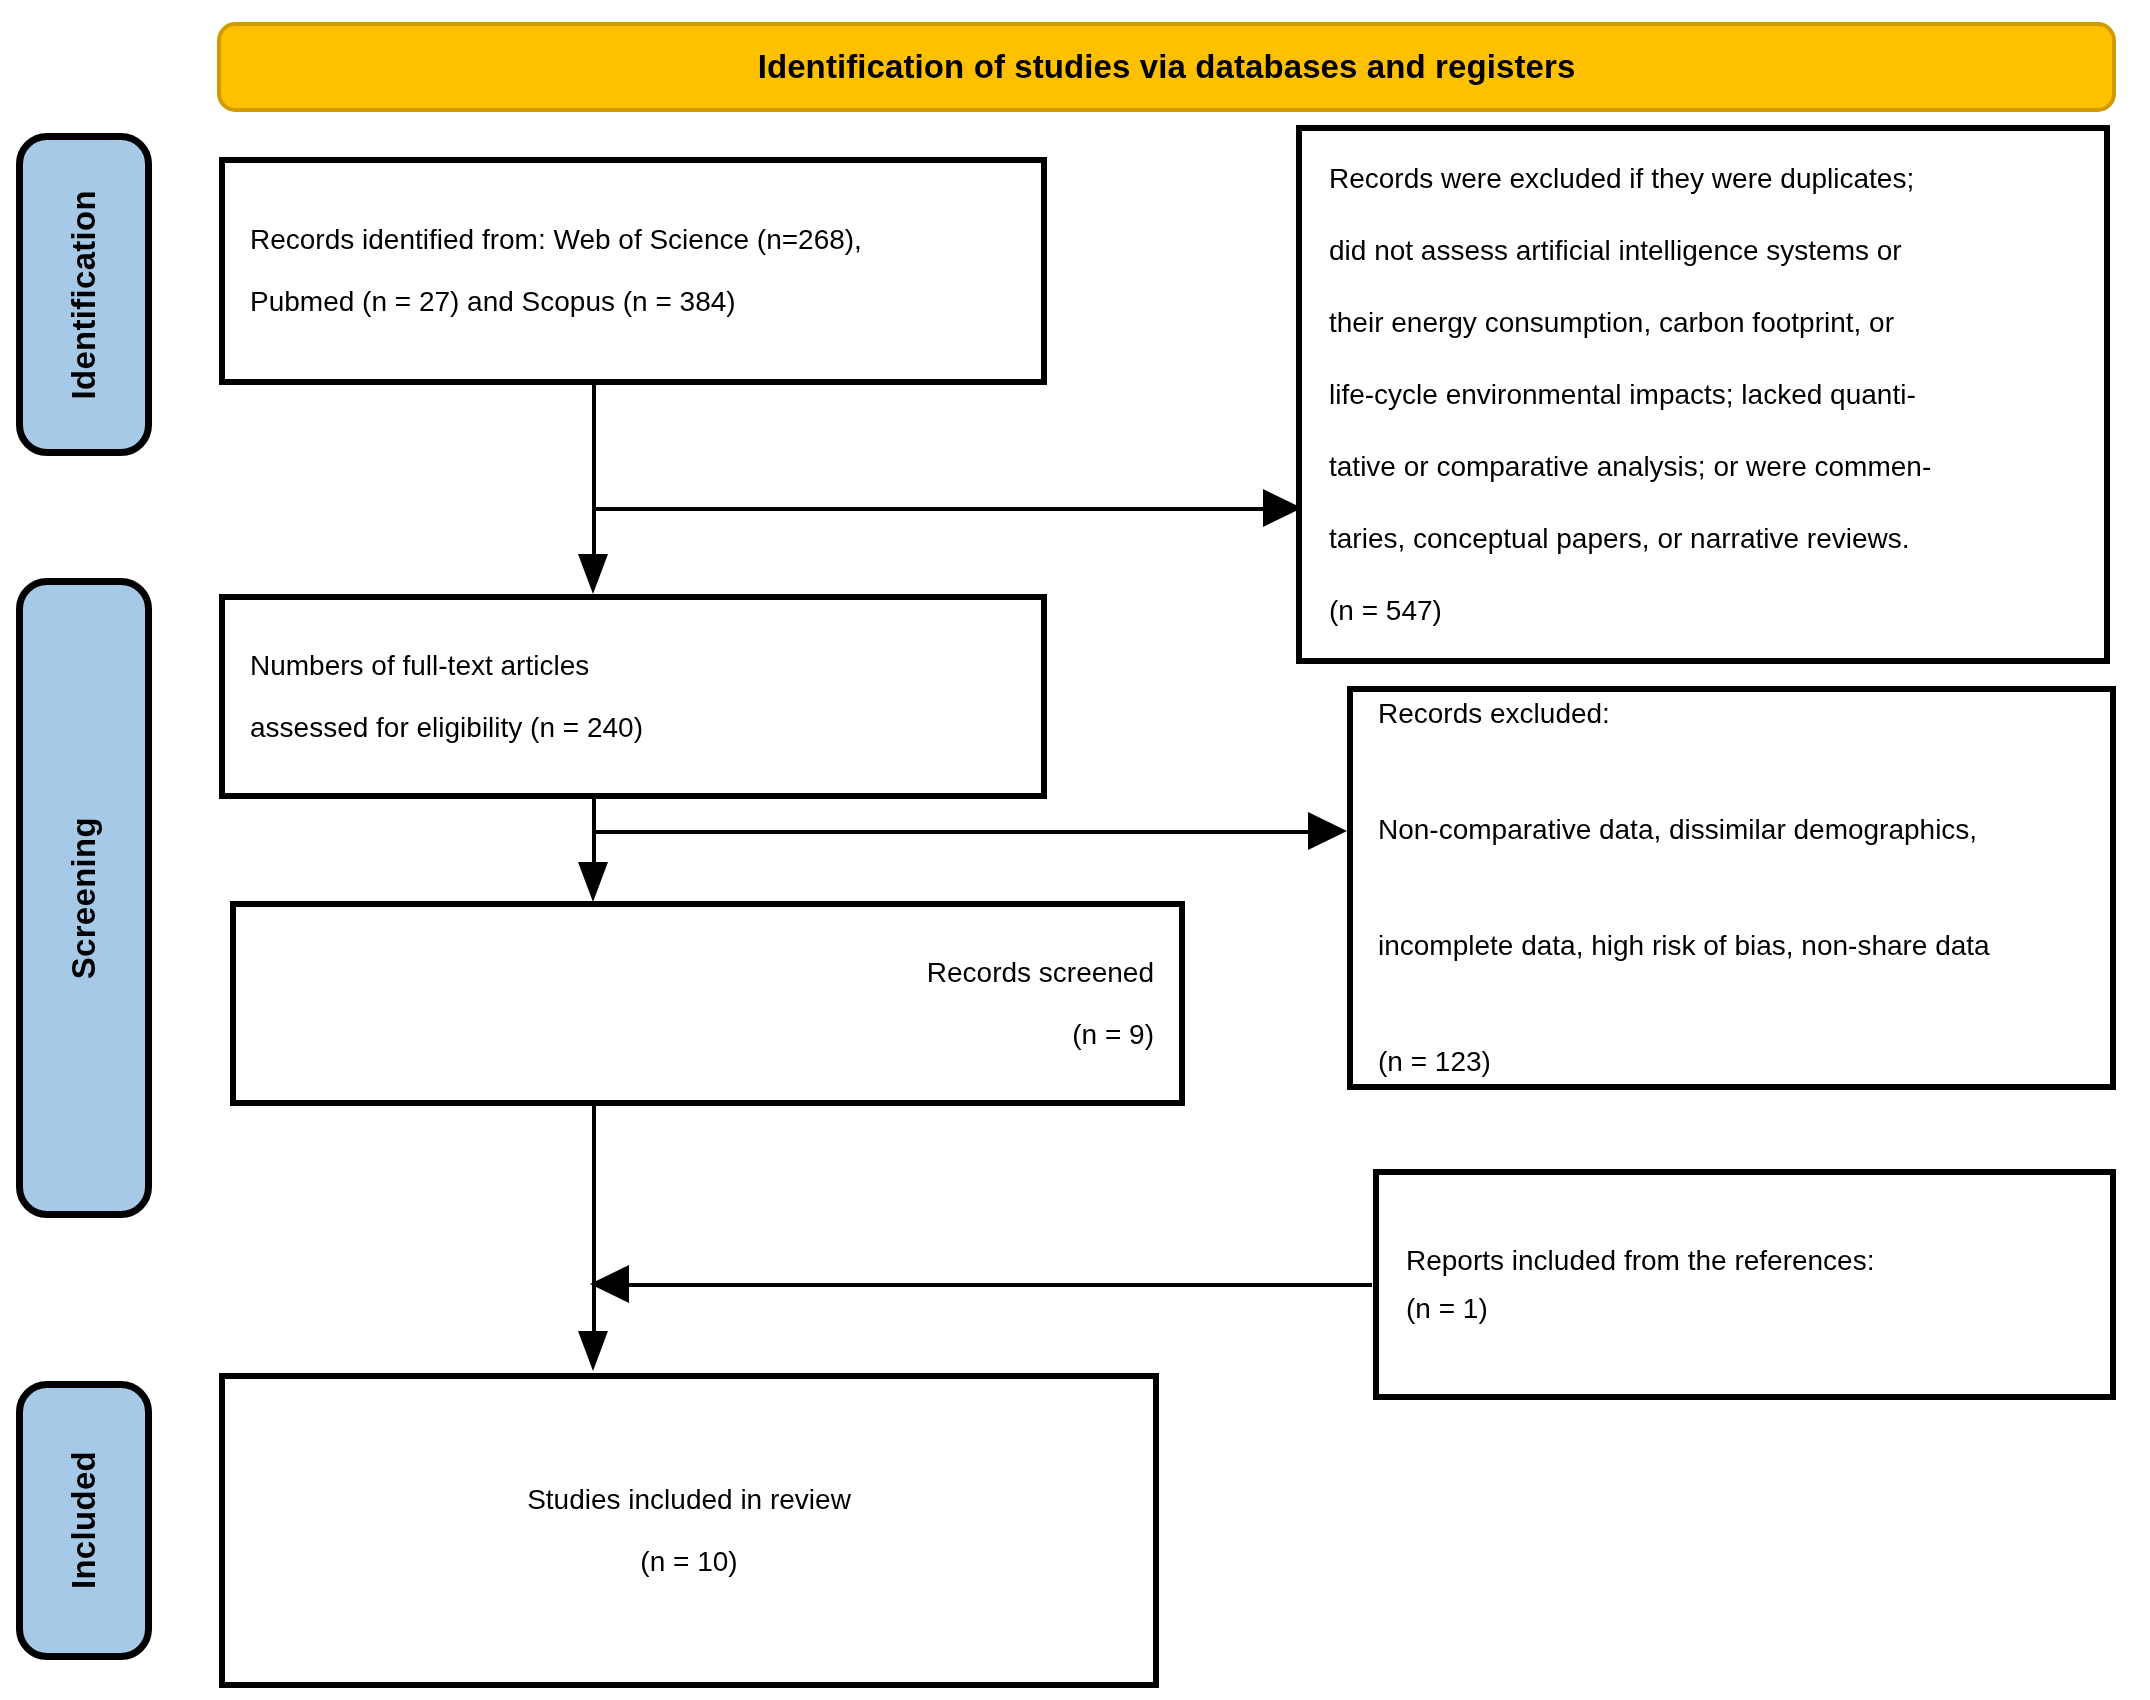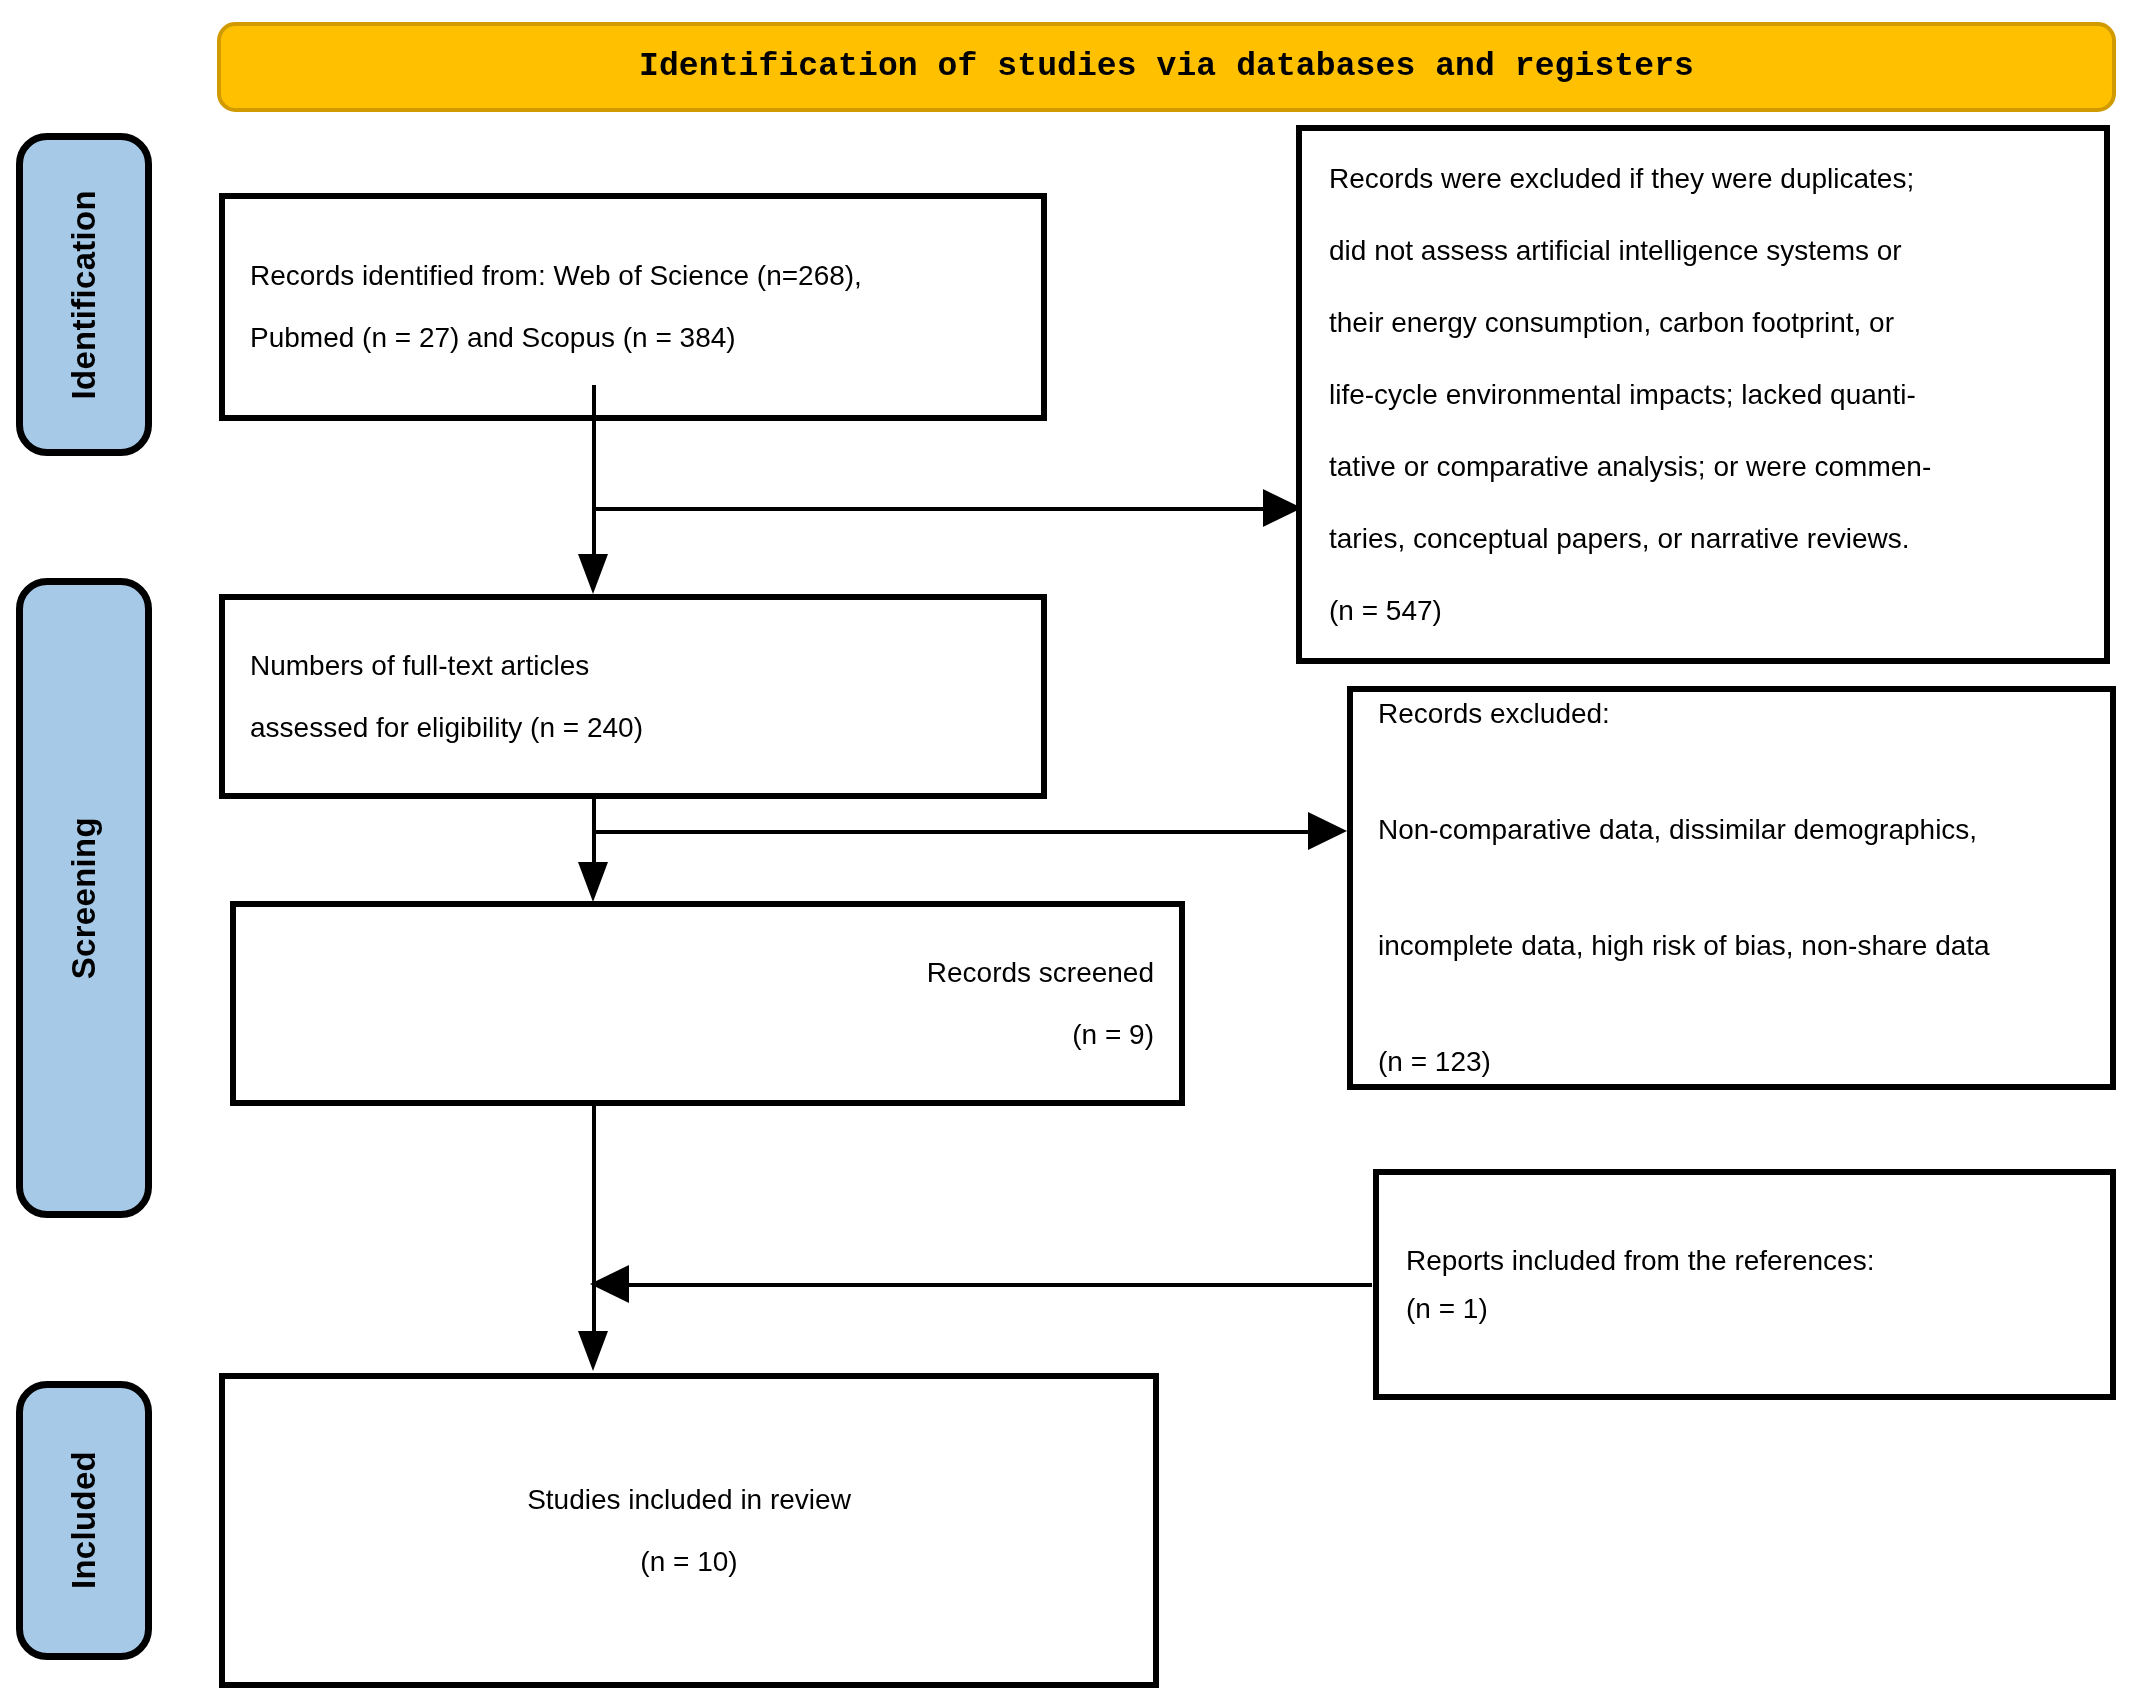--- a/index.html
+++ b/index.html
@@ -12,21 +12,21 @@
     position:absolute;
     left:217px; top:22px; width:1899px; height:90px;
     background:#FFC000;
     border:4.9px solid #D19B00;
     border-radius:18.4px;
     box-sizing:border-box;
     display:flex; align-items:center; justify-content:center;
   }
   .banner-title{
     font-size:33px; font-weight:bold; color:#000; letter-spacing:0.1px;
-    text-align:center; line-height:1.1;font-family:Liberation Mono, monospace;
+    text-align:center; line-height:1.1;
   }
 
   
   .stage-tab{
     position:absolute; left:16.3px; width:136px;
     background:#A6C9E8;
     border:7.6px solid #000;
     border-radius:31px;
     box-sizing:border-box;
     display:flex; align-items:center; justify-content:center;
@@ -51,21 +51,21 @@
     padding:0 25px;
   }
   .flowbox p{
     margin:0 0 0 0;
     font-size:28px; line-height:1.0; color:#000;
     white-space:nowrap;
   }
   .flowbox p + p{ margin-top:34px; }
 
   
-  #box-identified { left:219px;  top:157px;  width:828px; height:228px;margin-top:36px; }
+  #box-identified { left:219px;  top:157px;  width:828px; height:228px; }
   #box-fulltext   { left:219px;  top:594px; width:828px; height:205px; }
   #box-screened   { left:230px;  top:901px; width:955px; height:205px;text-align:right; }
   #box-included   { left:219px;  top:1373px; width:940px; height:315px;align-items:center; }
 
   
   #box-excl-dup   { left:1296px; top:125px;  width:814px; height:539px;
                     padding:0 27px; }
   #box-excl-dup p{ font-size:28px; line-height:1.0; white-space:nowrap;}
   #box-excl-dup p + p{ margin-top:44px; }
 

